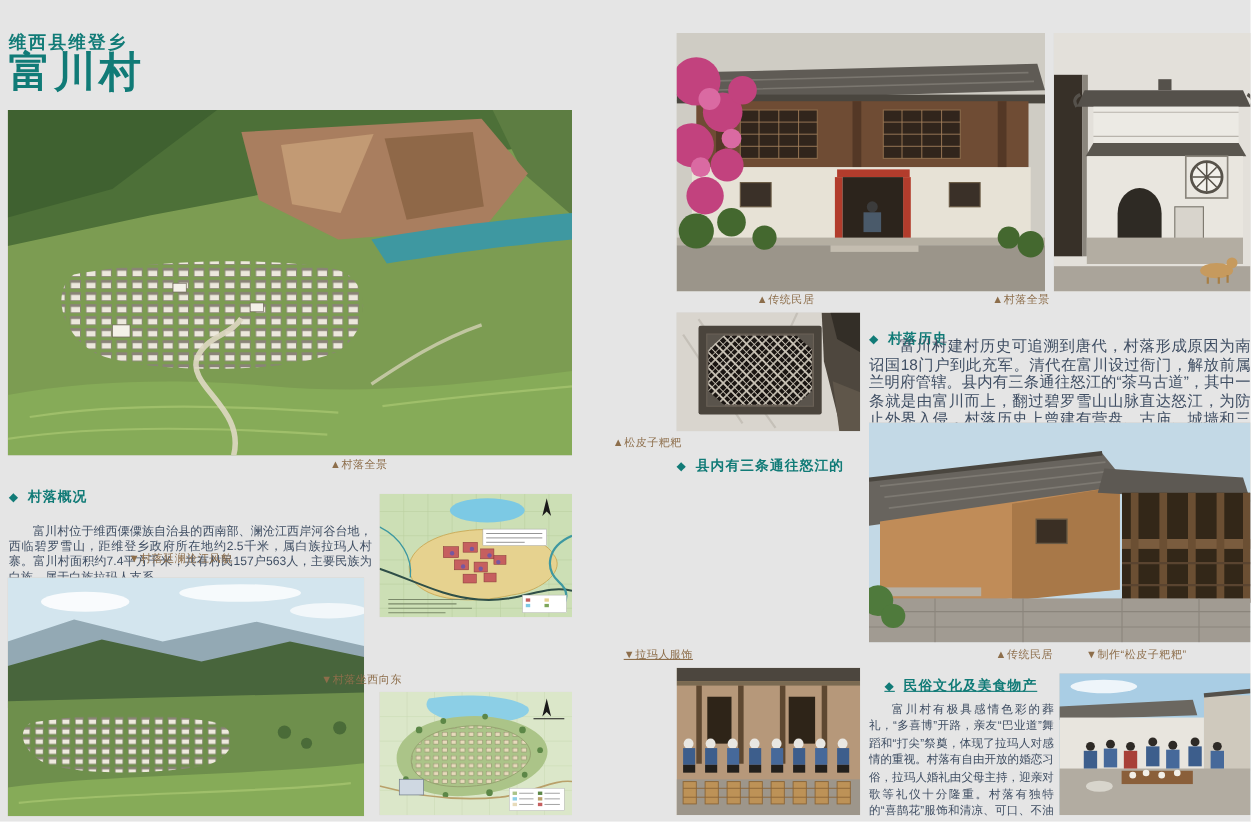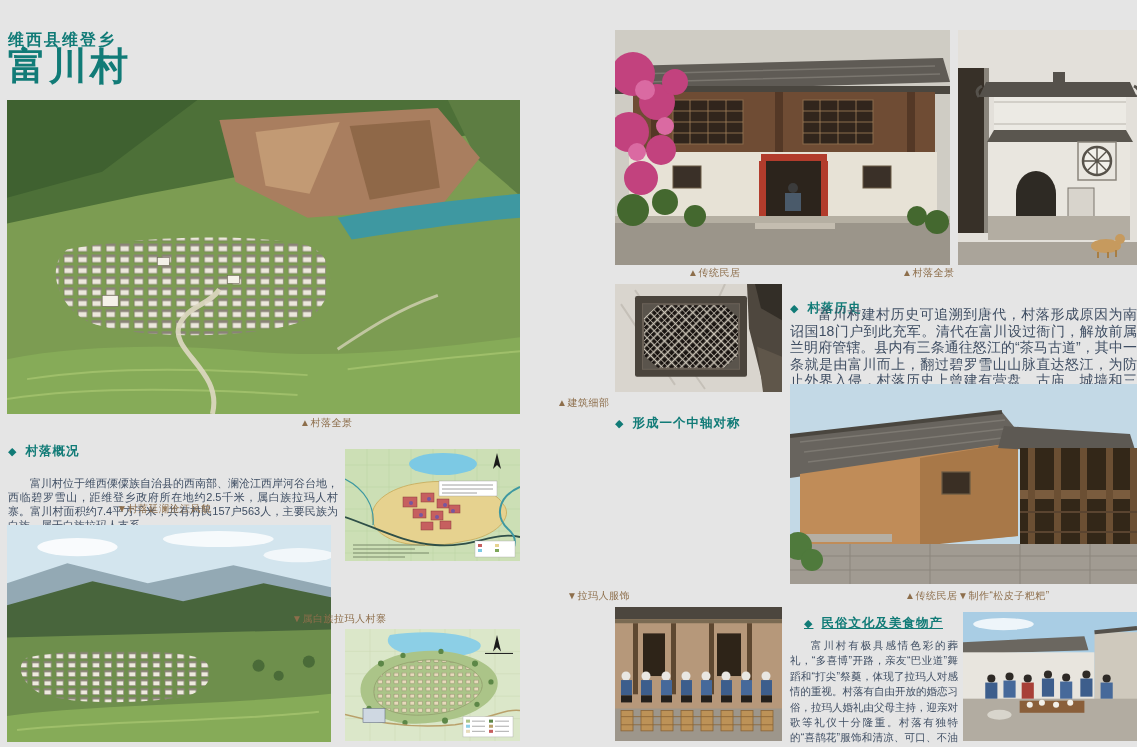--- a/index.html
+++ b/index.html
@@ -12,21 +12,21 @@
     position:relative;width:1137px;height:747px;background:#e5e5e5;
     font-family:"Liberation Sans","DejaVu Sans",sans-serif;
     overflow:hidden;
   }
   .photo{position:absolute;overflow:hidden;background:#d8d5cf;}
   .photo svg{display:block;width:100%;height:100%;}
   .caption{
     position:absolute;font-size:10px;line-height:12px;color:var(--caption-brown);
     text-align:left;letter-spacing:.5px;white-space:nowrap;
   }
-  .caption.left-align{text-align:left;}
+  .caption.left-align{text-align:center;}
   .section-heading{
     position:absolute;color:var(--accent-teal);font-weight:bold;
     font-size:12.5px;line-height:14px;letter-spacing:1px;white-space:nowrap;
   }
   .section-heading .marker{margin-right:8px;font-size:11px;}
   .body-col{
     position:absolute;color:var(--body-text);text-align:justify;
     text-indent:2em;margin:0;
   }
   .title-block{position:absolute;left:8px;top:30px;color:var(--accent-teal);}
@@ -138,21 +138,21 @@
       <g stroke-width="0">
         <rect x="133" y="95" width="4" height="3" fill="#c65f5f"></rect>
           <rect x="133" y="100" width="4" height="3" fill="#7cc9e4"></rect>
         <rect x="150" y="95" width="4" height="3" fill="#e6d28f"></rect>
           <rect x="150" y="100" width="4" height="3" fill="#7ea65a"></rect>
       </g>
       <path d="M8,96H80M8,100H70M8,104H84M8,108H60" stroke="#7b8a6a" stroke-width="1"></path>
     </svg>
   </div>
 
-  <div class="caption" style="left:292px;top:613px;width:220px;">▼属白族拉玛人村寨</div>
+  <div class="caption" style="left:292px;top:613px;width:220px;">▼村落坐西向东</div>
 
   <div class="photo" style="left:345px;top:629px;width:175px;height:112px;">
     <svg viewBox="0 0 175 110" preserveAspectRatio="none">
       <defs>
         <pattern id="vlg3" width="8" height="7" patternUnits="userSpaceOnUse">
           <rect x="1" y="1" width="4.5" height="3.5" fill="#e7dbbb" stroke="#7a6f56" stroke-width="0.35"></rect>
         </pattern>
       </defs>
       <rect width="175" height="110" fill="#dbe7c9"></rect>
       <path d="M0,22H175M0,44H175M0,66H175M0,88H175M25,0V110M50,0V110M75,0V110M100,0V110M125,0V110M150,0V110" stroke="#cbdab4" stroke-width="0.5"></path>
@@ -280,32 +280,32 @@
       <rect x="28" y="20" width="96" height="64" fill="url(#lat)" stroke="#6a6157" stroke-width="2"></rect>
       <polygon points="28,20 44,20 28,34" fill="#5a544c"></polygon>
       <polygon points="124,20 108,20 124,34" fill="#5a544c"></polygon>
       <polygon points="28,84 44,84 28,70" fill="#5a544c"></polygon>
       <polygon points="124,84 108,84 124,70" fill="#5a544c"></polygon>
       <polygon points="132,0 167,0 167,107 150,107 134,44" fill="#4e473e"></polygon>
       <polygon points="140,0 167,0 167,36 146,24" fill="#332e27"></polygon>
       <polygon points="142,62 167,72 167,107 148,107" fill="#5f564a"></polygon>
     </svg>
   </div>
-  <div class="caption" style="left:557px;top:397px;width:220px;">▲建筑细部</div>
+  <div class="caption" style="left:557px;top:397px;width:220px;">▲松皮子粑粑</div>
 
   <div class="section-heading" style="left:790px;top:301px;">
     <span class="marker">◆</span><span>村落历史</span>
   </div>
   <p class="body-col" style="left:790px;top:306px;width:347px;font-size:14px;line-height:16.5px;">富川村建村历史可追溯到唐代，村落形成原因为南诏国18门户到此充军。清代在富川设过衙门，解放前属兰明府管辖。县内有三条通往怒江的“茶马古道”，其中一条就是由富川而上，翻过碧罗雪山山脉直达怒江，为防止外界入侵，村落历史上曾建有营盘、古庙、城墙和三道城门。</p>
 
   <div class="section-heading" style="left:615px;top:416px;">
-    <span class="marker">◆</span><span>形成一个中轴对称</span>
-  </div>
-
-  <div class="caption" style="left:567px;top:590px;width:220px;">▼拉玛人服饰</div>
+    <span class="marker">◆</span><span>县内有三条通往怒江的</span>
+  </div>
+
+  <div class="caption" style="left:567px;top:590px;width:220px;text-decoration:underline;">▼拉玛人服饰</div>
 
   <div class="photo" style="left:790px;top:384px;width:347px;height:200px;">
     <svg viewBox="0 0 347 200" preserveAspectRatio="none">
       <rect width="347" height="200" fill="#c3d9e6"></rect>
       <polygon points="0,52 212,28 238,60 0,94" fill="#68645e"></polygon>
       <path d="M10,58 L215,36 M14,68 L222,44 M18,78 L228,52" stroke="#7d7972" stroke-width="1.6"></path>
       <path d="M0,52 L212,28" stroke="#4a463f" stroke-width="4"></path>
       <polygon points="10,90 228,58 228,152 10,170" fill="#c08c58"></polygon>
       <polygon points="130,74 228,58 228,152 130,162" fill="#a87848"></polygon>
       <rect x="152" y="88" width="28" height="22" fill="#3a2f24" stroke="#6a5a44" stroke-width="1.2"></rect>

